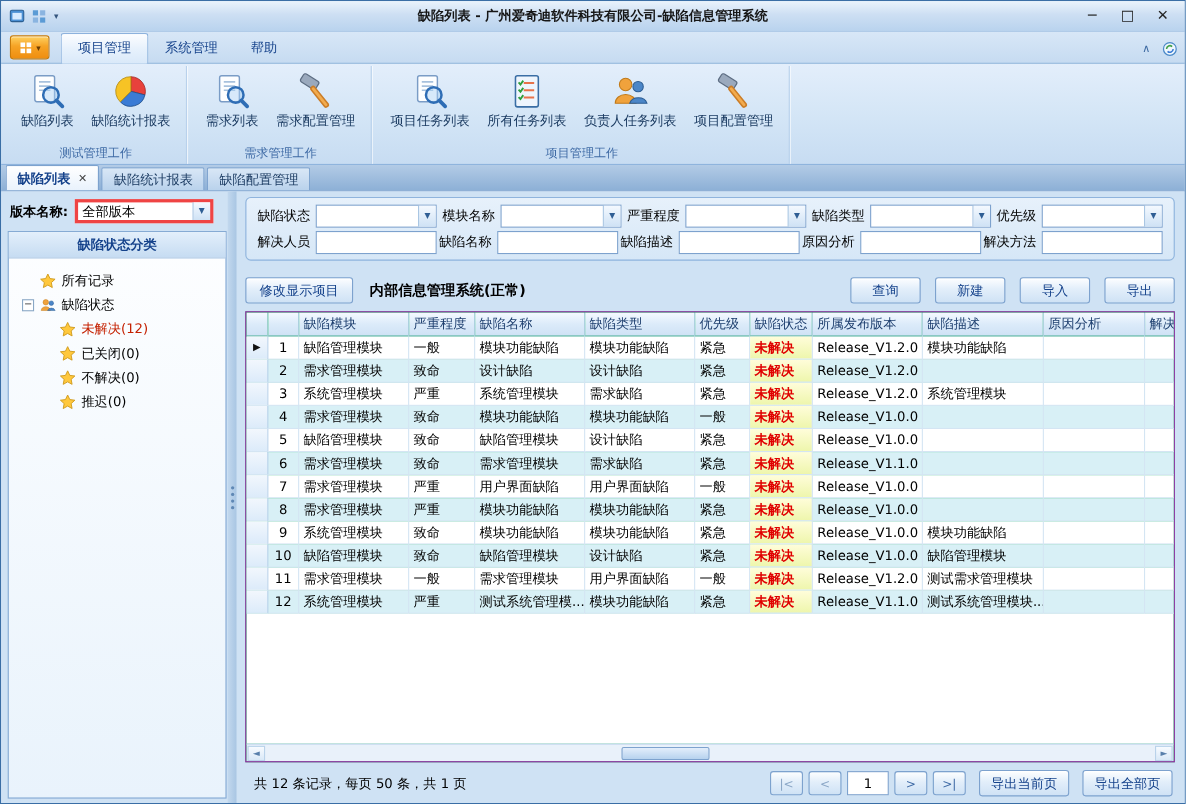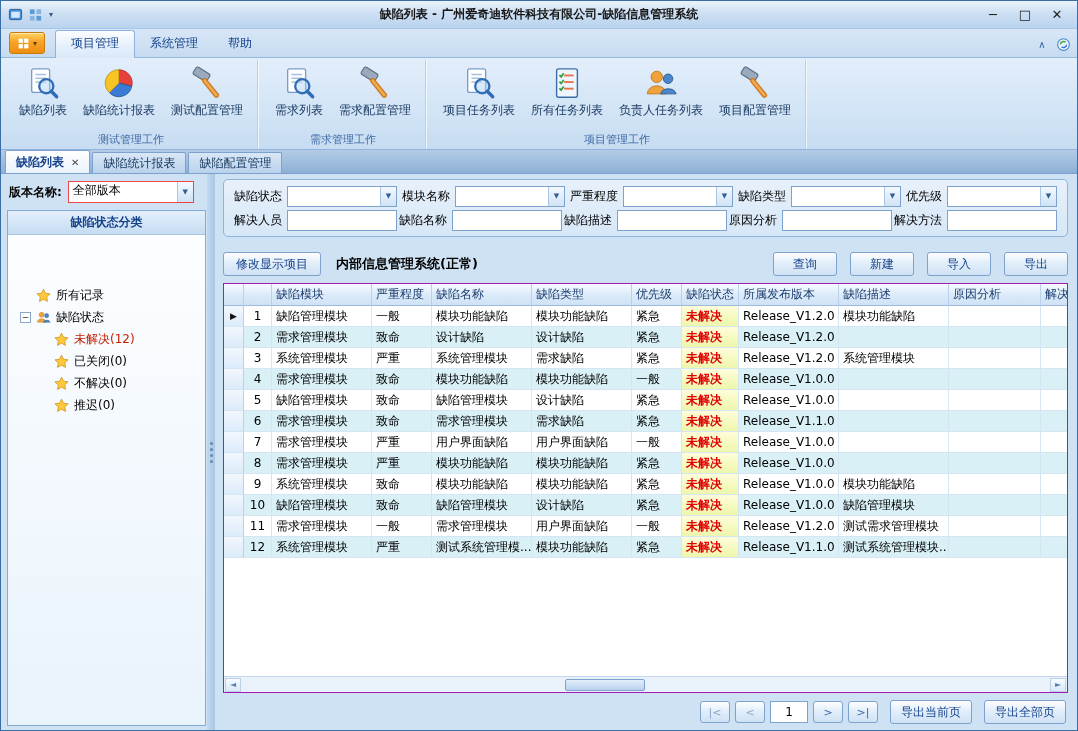--- a/index.html
+++ b/index.html
@@ -37,26 +37,26 @@
 
 .doctabs{flex:0 0 24px;background:linear-gradient(#b3cbe6,#8db0d6);display:flex;align-items:flex-end;padding:0 3px;border-bottom:1px solid #7da2ce;}
 .dtab{height:21px;display:flex;align-items:center;gap:7px;padding:0 10px;margin:0 1px;border:1px solid #7da2ce;border-bottom:none;border-radius:2px 2px 0 0;background:linear-gradient(#d9e7f6,#b9d2ec);color:#17375e;cursor:default;}
 .dtab.active{background:linear-gradient(#ffffff,#e9f2fc);color:#15428b;font-weight:bold;height:23px;}
 .dclose{font-size:10px;color:#444;font-weight:normal;}
 
 .workspace{flex:1;display:flex;min-height:0;background:#cfe2f4;}
 .sidebar{flex:0 0 206px;display:flex;flex-direction:column;padding:6px 0 4px 6px;min-height:0;}
 .version-row{display:flex;align-items:center;gap:6px;padding:1px 2px 7px 2px;}
 .version-label{font-weight:bold;}
-.combo{display:flex;height:22px;background:#fff;border:1px solid #ef4444;flex:1;max-width:126px;align-items:flex-start;}
+.combo{display:flex;height:22px;background:#fff;border:3px solid #ef4444;flex:1;max-width:126px;align-items:center;}
 .combo .fval,.combo-value{flex:1;padding-left:4px;}
 .combo-btn,.fbtn{width:16px;height:100%;display:flex;align-items:center;justify-content:center;font-size:7px;color:#2f5e94;background:linear-gradient(#f4f9ff,#cfe2f5);border-left:1px solid #a9c6e3;}
 .tree-panel{flex:1;border:1px solid #86abd4;background:linear-gradient(#fdfeff,#e9f3fc);display:flex;flex-direction:column;min-height:0;margin-right:1px;}
 .tree-header{flex:0 0 24px;line-height:23px;text-align:center;font-weight:bold;color:#15428b;background:linear-gradient(#e3effb,#c6dcf2);border-bottom:1px solid #a9c6e3;}
-.tree{padding:9px 4px;overflow:hidden;margin-top:40px;}
+.tree{padding:9px 4px;overflow:hidden;}
 .titem{height:22px;display:flex;align-items:center;gap:5px;cursor:default;}
 .titem.lvl0{padding-left:8px;}
 .titem.lvl1{padding-left:42px;text-align:center;}
 .texp{width:11px;height:11px;flex:0 0 11px;border:1px solid #8aa8c6;background:#fff;font-size:9px;line-height:9px;text-align:center;color:#333;}
 .texp-sp{width:11px;flex:0 0 11px;}
 .ticon svg{width:15px;height:15px;}
 .titem.hl .tlabel{color:#c42000;}
 .splitter{flex:0 0 8px;background:linear-gradient(90deg,#c2d8ee,#a9c6e3);display:flex;flex-direction:column;align-items:center;justify-content:center;gap:3px;cursor:ew-resize;}
 .splitter i{width:3px;height:3px;border-radius:50%;background:#5f88b5;}
 
@@ -182,30 +182,20 @@
           <div class="rbtn">
             <span class="ricon icn">
               <svg viewBox="0 0 36 36">
                 <path d="M18 18 V4 A14 14 0 0 1 31.5 21.5 Z" fill="#e8413c" stroke="#a32824" stroke-width=".8"></path>
                 <path d="M18 18 L31.5 21.5 A14 14 0 0 1 7.8 28.2 Z" fill="#3a7bd5" stroke="#235089" stroke-width=".8"></path>
                 <path d="M18 18 L7.8 28.2 A14 14 0 0 1 18 4 Z" fill="#f7c325" stroke="#b38a0e" stroke-width=".8"></path>
               </svg>
             </span>
             <div class="rlabel">缺陷统计报表</div>
           </div>
-          <div class="rbtn">
-            <span class="ricon icn">
-              <svg viewBox="0 0 36 36">
-                <rect x="4" y="4" width="17" height="9" rx="2" transform="rotate(32 12 8)" fill="#9aa9bd" stroke="#5d6d82" stroke-width="1.2"></rect>
-                <line x1="15.5" y1="15.5" x2="28" y2="31" stroke="#cb7d28" stroke-width="5.6" stroke-linecap="round"></line>
-                <line x1="15.5" y1="15.5" x2="28" y2="31" stroke="#f2ab4e" stroke-width="2.6" stroke-linecap="round"></line>
-              </svg>
-            </span>
-            <div class="rlabel">测试配置管理</div>
-          </div>
         </div>
         <div class="rcaption">测试管理工作</div>
       </div>
       <div class="rgroup">
         <div class="rgroup-buttons">
           <div class="rbtn">
             <span class="ricon icn">
               <svg viewBox="0 0 36 36">
                 <rect x="6" y="3" width="19" height="25" rx="2" fill="#fdfeff" stroke="#7a9cc6" stroke-width="1.4"></rect>
                 <line x1="10" y1="9" x2="21" y2="9" stroke="#a7c1dd" stroke-width="1.6"></line>
@@ -640,20 +630,21 @@
         <div class="hscroll">
           <span class="hs-arrow">◄</span>
           <span class="hs-track">
               <span class="hs-thumb"></span>
             </span>
           <span class="hs-arrow">►</span>
         </div>
       </div>
 
       <div class="pagination">
+        <span class="pg-summary">共 12 条记录，每页 50 条，共 1 页</span>
         <span class="spacer"></span>
         <span class="pg-nav">
           <button class="pg-btn dim">|&lt;</button>
           <button class="pg-btn dim">&lt;</button>
           <input class="pg-input" value="1" style="">
           <button class="pg-btn">&gt;</button>
           <button class="pg-btn">&gt;|</button>
         </span>
         <button class="btn">导出当前页</button>
         <button class="btn">导出全部页</button>

